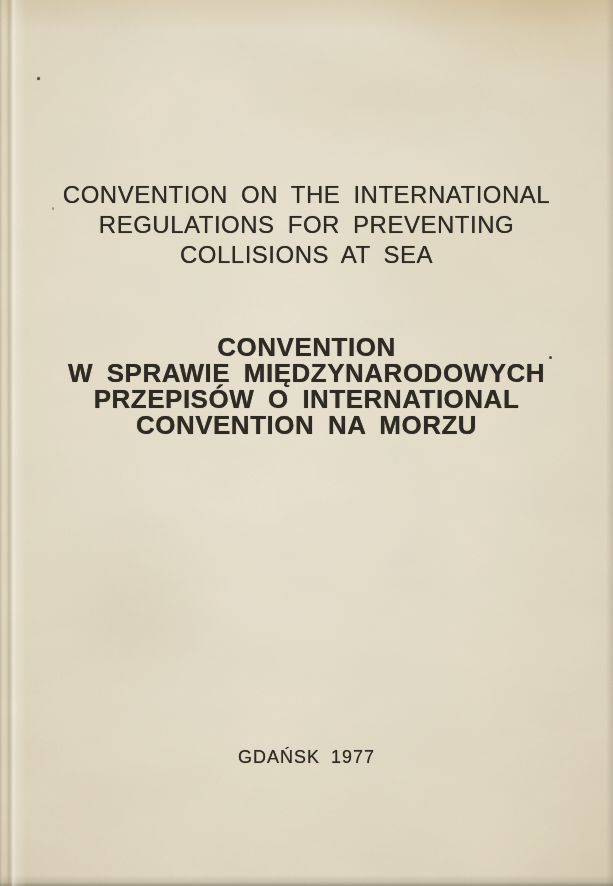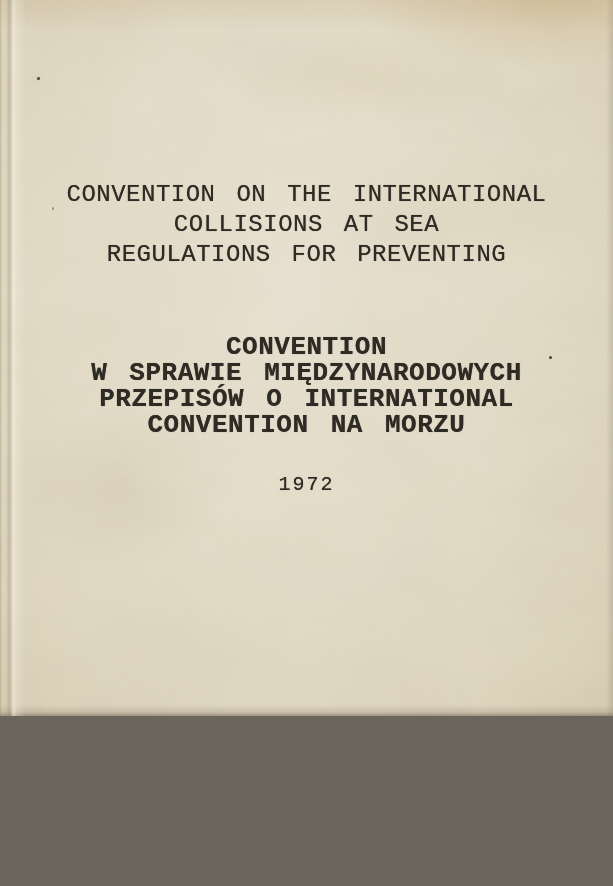--- a/index.html
+++ b/index.html
@@ -1,21 +1,21 @@
 <!DOCTYPE html>
 <html><head>
 <meta charset="utf-8">
 <style>
   html, body { margin: 0; padding: 0; background: #6b665c; }
   .cover {
     position: relative;
     width: 613px;
-    height: 716px;
+    height: 886px;
     overflow: hidden;
-    font-family: Liberation Mono, monospace;
+    font-family: Liberation Sans, sans-serif;
     color: #2f2b25;
     background:
       
       linear-gradient(90deg,
         rgba(150,135,105,0.38) 0px,
         rgba(222,212,190,0.20) 2px,
         rgba(0,0,0,0) 4px,
         rgba(0,0,0,0) 6px,
         rgba(140,125,95,0.28) 9px,
         rgba(170,158,128,0.20) 11px,
@@ -78,33 +78,33 @@
   .speck-3 { left: 52px; top: 207px; width: 2px; height: 3px; background: rgba(90,80,65,0.55); }
   .texture { position: absolute; inset: 0; mix-blend-mode: multiply; opacity: 0.9; pointer-events: none; }
 </style>
 </head>
 <body>
 
 <div class="cover">
 
   <div class="txt title-en">
     <div>CONVENTION ON THE INTERNATIONAL</div>
+    <div>REGULATIONS FOR PREVENTING</div>
     <div>COLLISIONS AT SEA</div>
-    <div>REGULATIONS FOR PREVENTING</div>
   </div>
 
   <div class="txt title-pl">
     <div>CONVENTION</div>
     <div>W SPRAWIE MIĘDZYNARODOWYCH</div>
     <div>PRZEPISÓW O INTERNATIONAL</div>
     <div>CONVENTION NA MORZU</div>
   </div>
 
-  <div class="txt year">1972</div>
 
+  <div class="txt imprint">GDAŃSK 1977</div>
 
   <div class="speck speck-1"></div>
   <div class="speck speck-2"></div>
   <div class="speck speck-3"></div>
 
   <svg class="texture" width="613" height="886" aria-hidden="true">
     <defs>
       <filter id="fMottle" x="0" y="0" width="100%" height="100%">
         <feTurbulence type="fractalNoise" baseFrequency="0.009 0.013" numOctaves="4" seed="3"></feTurbulence>
         <feColorMatrix type="saturate" values="0"></feColorMatrix>

